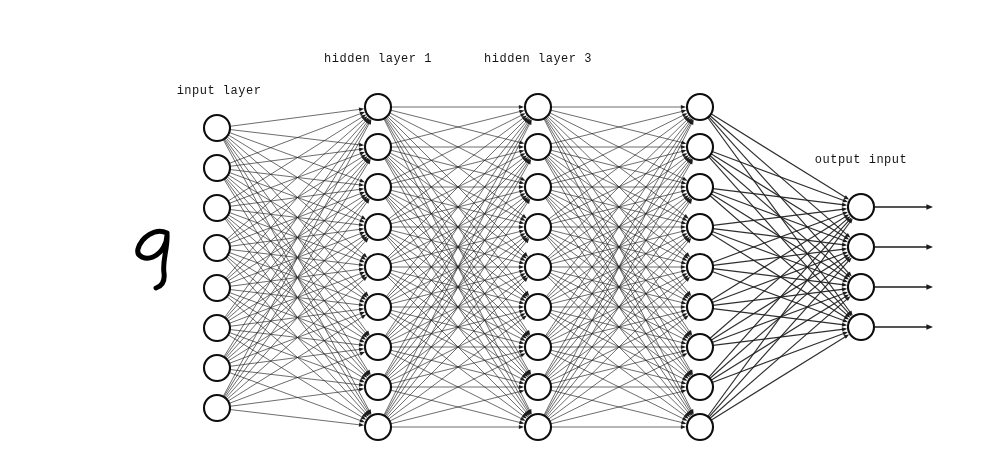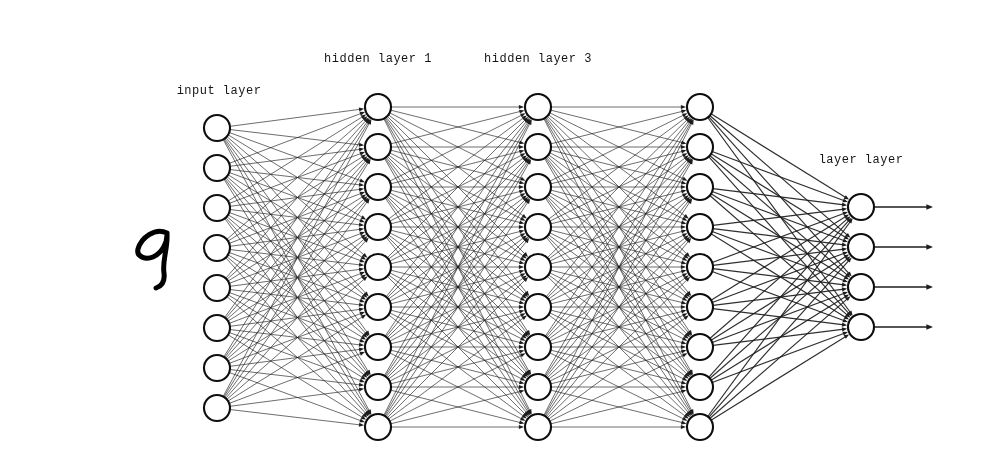--- a/index.html
+++ b/index.html
@@ -634,14 +634,14 @@
       </g>
     <g aria-label="9">
       <path d="M 167 233 C 155 227 141 238 138 249 C 136 257 146 260 153 257 C 162 253 167 243 167 235
                M 167 234 C 168 248 162 261 164 273 C 165 281 162 286 156 288" fill="none" stroke="#000000" stroke-width="5" stroke-linecap="round" stroke-linejoin="round"></path>
     </g>
   </svg>
 
   <div class="layer-label" style="left:219px; top:68px;margin-top:12px;">input layer</div>
   <div class="layer-label" style="left:378px; top:48px;">hidden layer 1</div>
   <div class="layer-label" style="left:538px; top:48px;">hidden layer 3</div>
-  <div class="layer-label" style="left:861px; top:149px;">layer layer</div>
+  <div class="layer-label" style="left:861px; top:149px;">output input</div>
 </div>
 
 </body></html>

